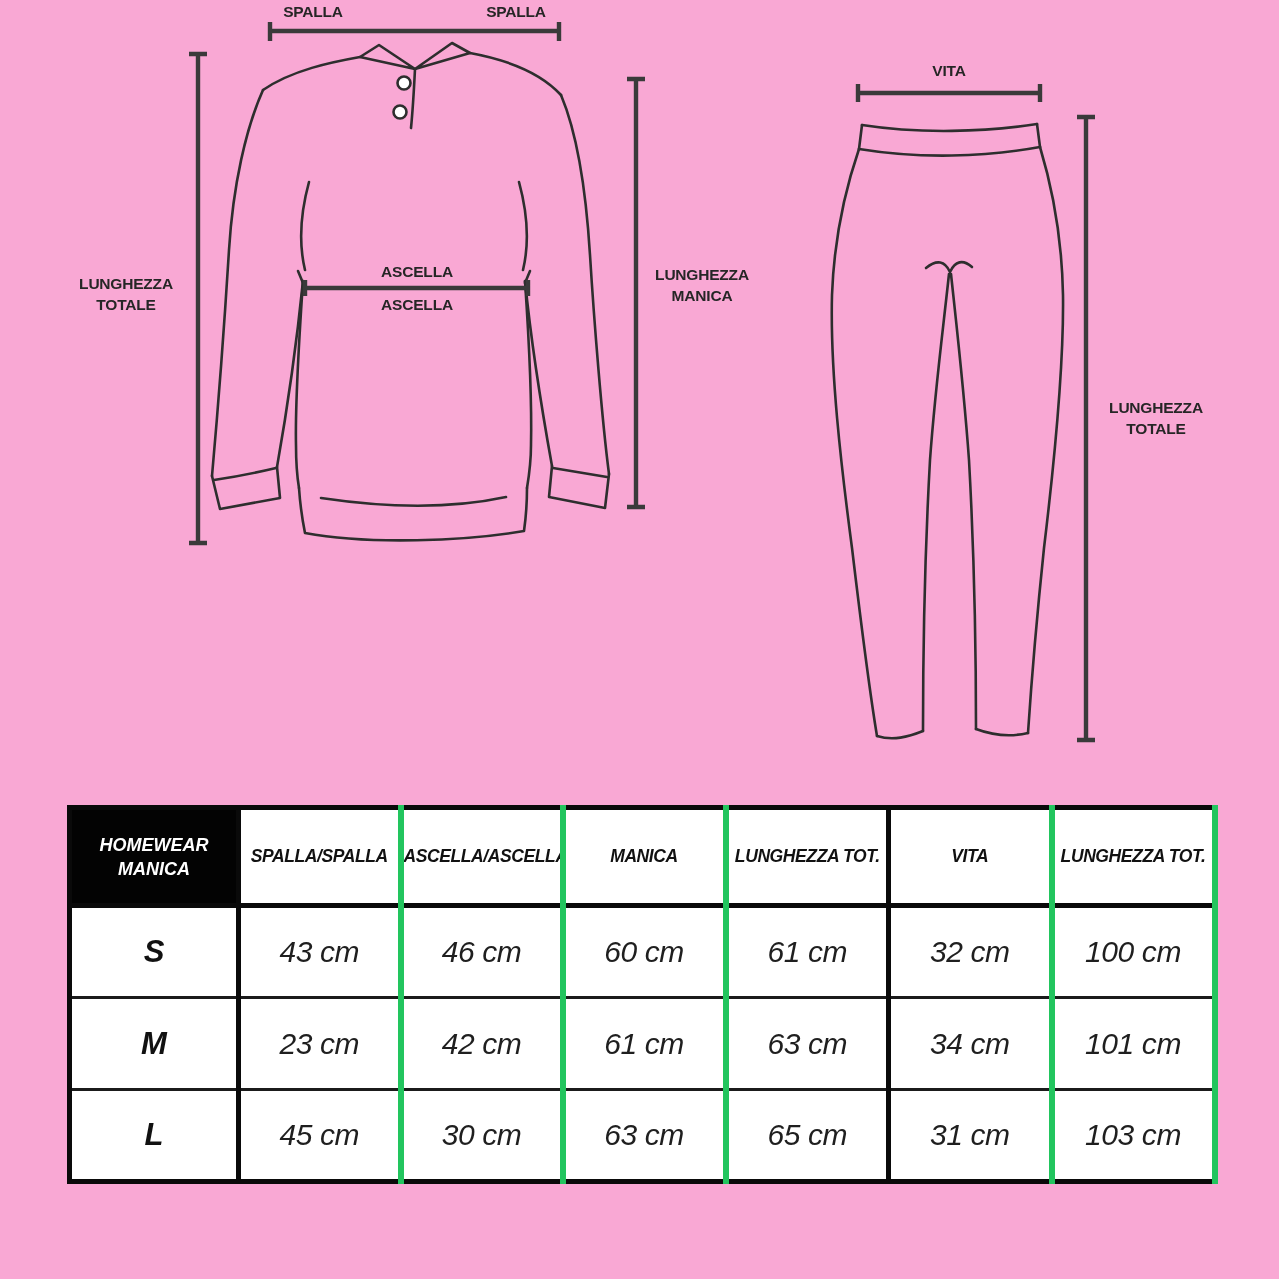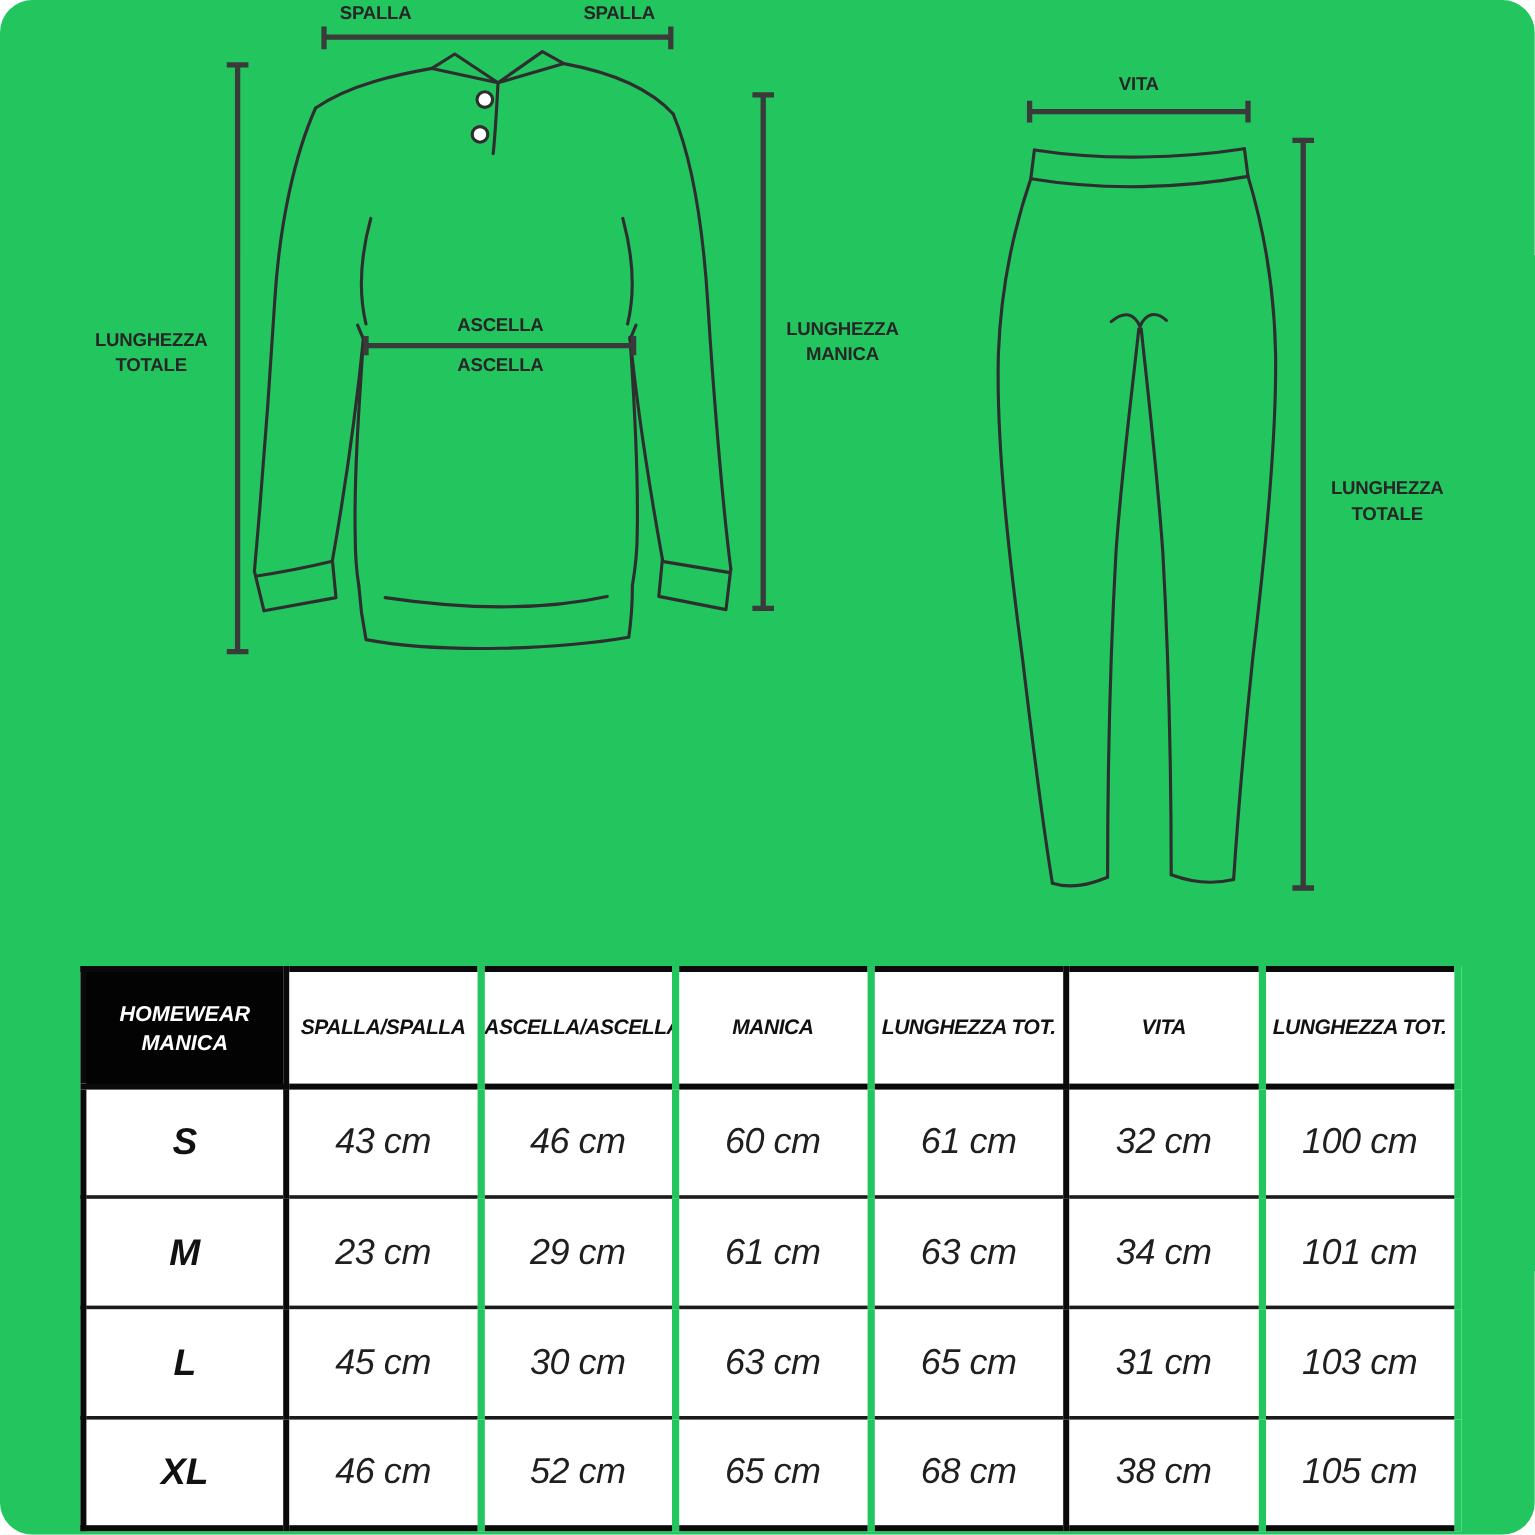--- a/index.html
+++ b/index.html
@@ -1,18 +1,18 @@
 <!DOCTYPE html>
 <html><head>
 <meta charset="utf-8">
 <style>
   html,body { margin:0; padding:0; background:#ffffff; }
   .canvas {
-    position:relative; width:1279px; height:1279px; background:#22c55e;
-    font-family:"Liberation Sans", sans-serif; color:#1c1c1c; overflow:hidden;border-radius:27px;
+    position:relative; width:1279px; height:1279px; background:#f9a8d4;
+    font-family:"Liberation Sans", sans-serif; color:#1c1c1c; overflow:hidden;
   }
   .diagram { position:absolute; left:0; top:0; width:1279px; height:800px; }
   .diagram svg { position:absolute; left:0; top:0; }
   .lbl {
     position:absolute; transform:translateX(-50%);
     text-align:center; font-weight:bold; font-size:15.5px; line-height:21px;
     color:#262626; letter-spacing:-0.2px; white-space:nowrap;
   }
   table.size-table {
     position:absolute; left:67px; top:805px; width:1145px;
@@ -162,40 +162,31 @@
           <td>43 cm</td>
           <td>46 cm</td>
           <td>60 cm</td>
           <td class="thick-right">61 cm</td>
           <td>32 cm</td>
           <td>100 cm</td>
         </tr>
         <tr>
           <th class="size-cell thick-right">M</th>
           <td>23 cm</td>
-          <td>29 cm</td>
+          <td>42 cm</td>
           <td>61 cm</td>
           <td class="thick-right">63 cm</td>
           <td>34 cm</td>
           <td>101 cm</td>
         </tr>
         <tr>
           <th class="size-cell thick-right">L</th>
           <td>45 cm</td>
           <td>30 cm</td>
           <td>63 cm</td>
           <td class="thick-right">65 cm</td>
           <td>31 cm</td>
           <td>103 cm</td>
         </tr>
-        <tr>
-          <th class="size-cell thick-right">XL</th>
-          <td>46 cm</td>
-          <td>52 cm</td>
-          <td>65 cm</td>
-          <td class="thick-right">68 cm</td>
-          <td>38 cm</td>
-          <td>105 cm</td>
-        </tr>
       </tbody>
   </table>
 
 </div>
 
 </body></html>

